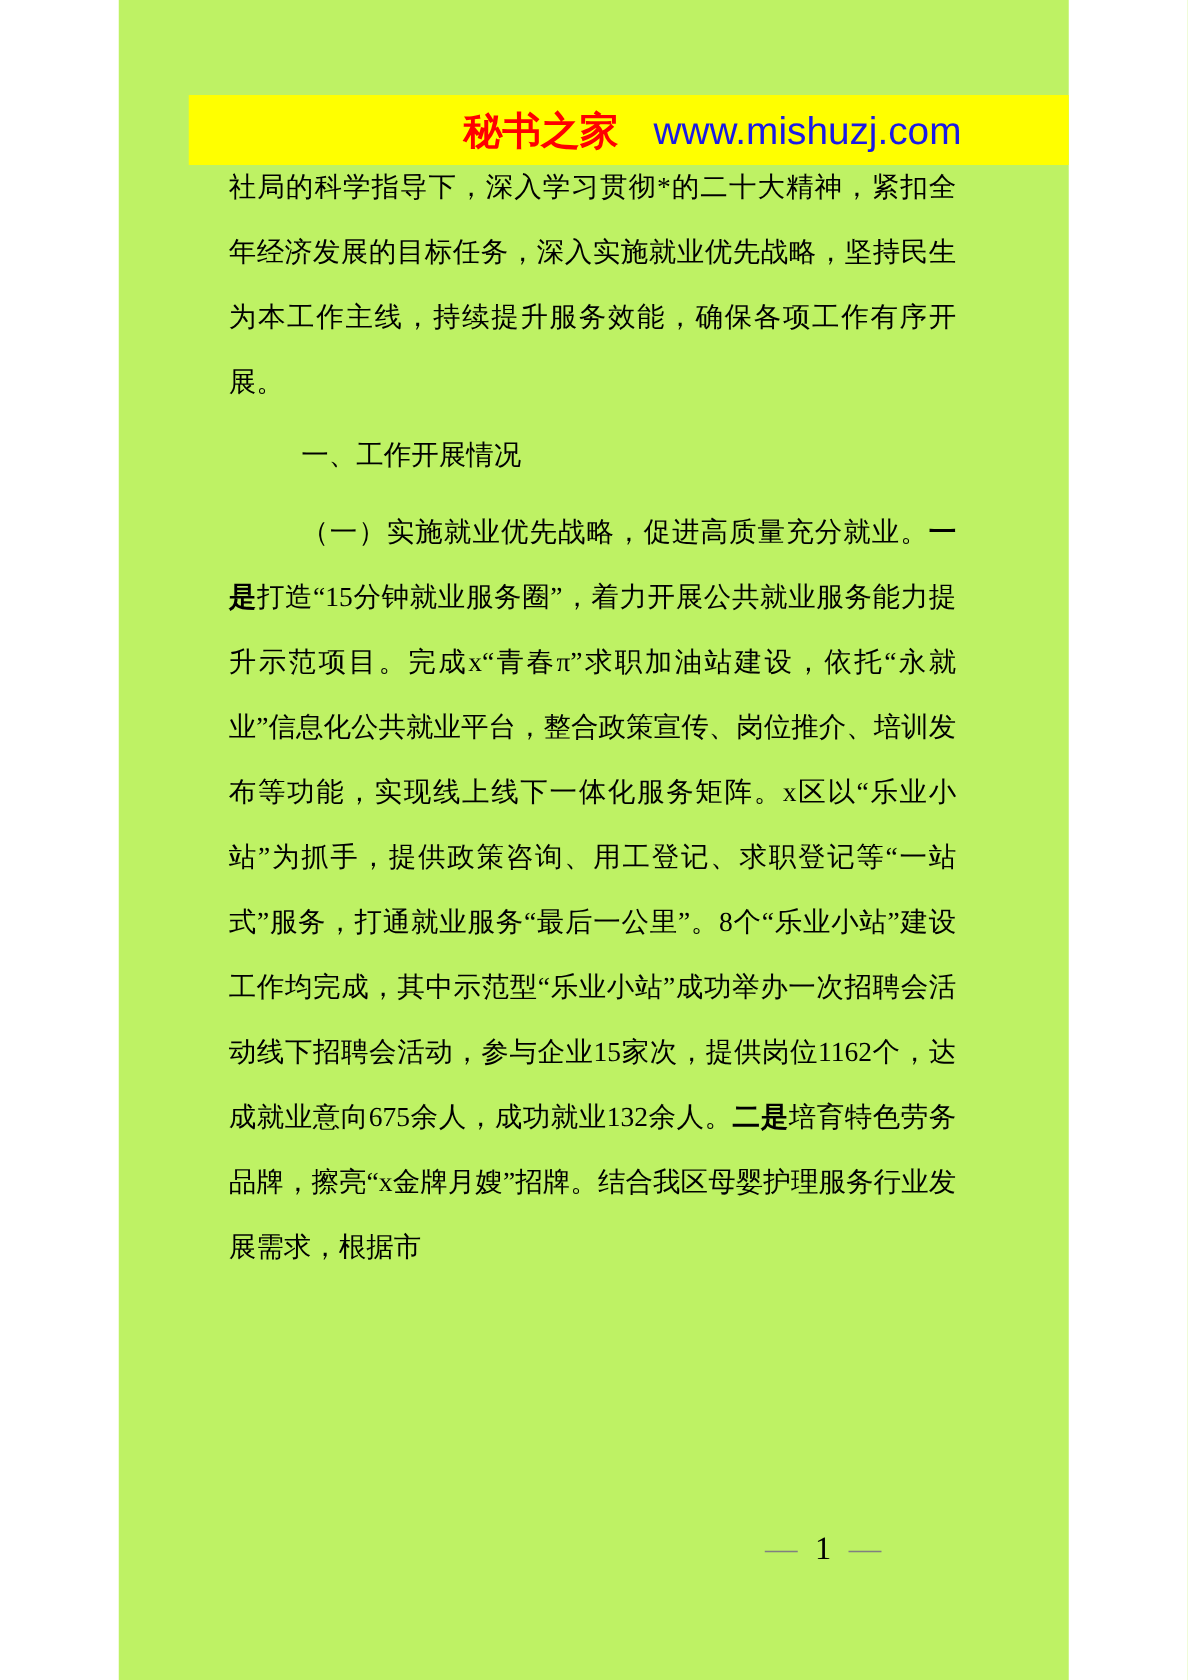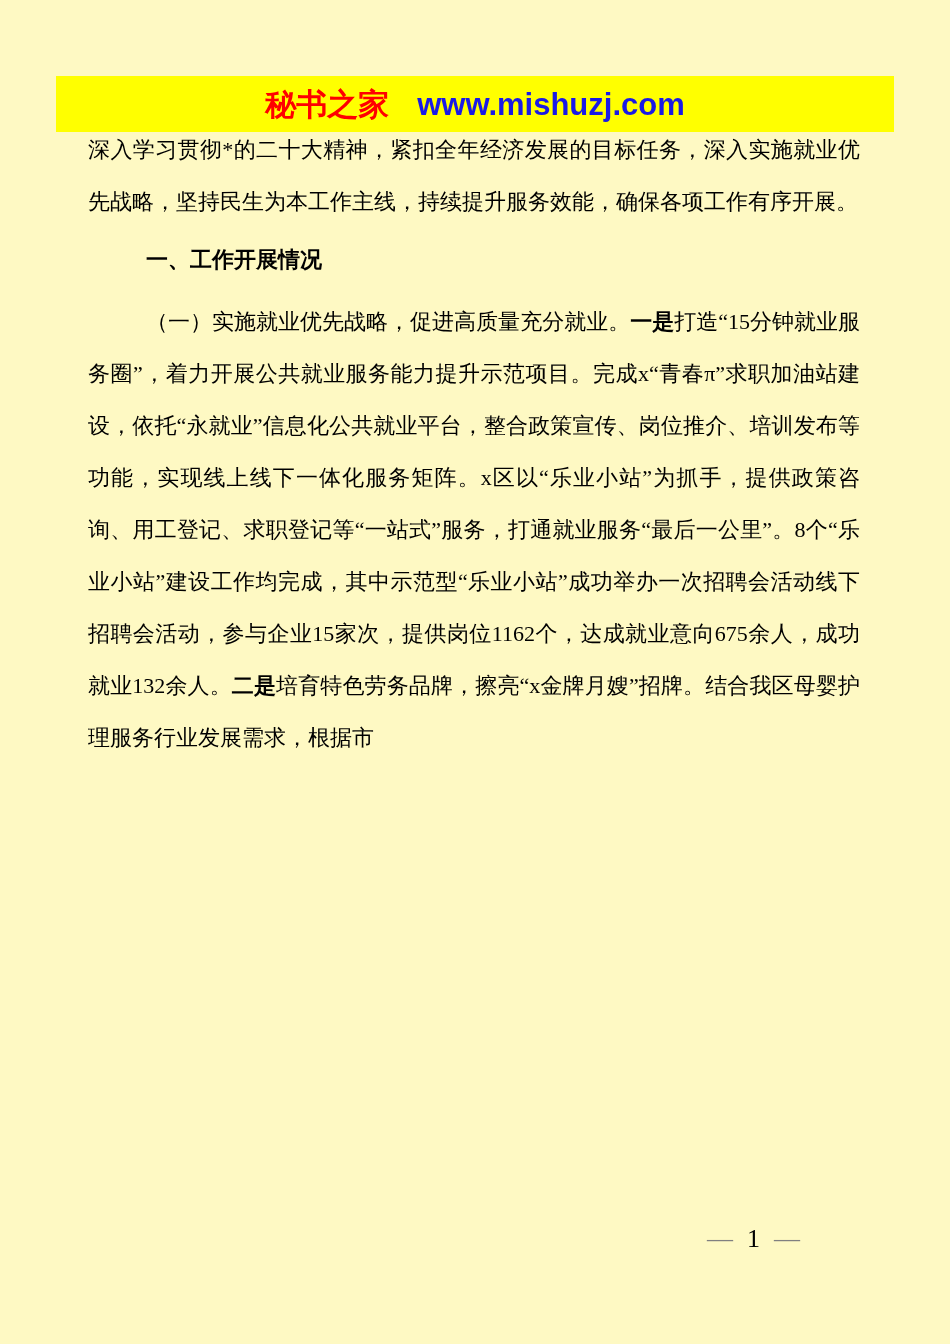--- a/index.html
+++ b/index.html
@@ -1,20 +1,20 @@
 <!DOCTYPE html>
 <html><head>
 <meta charset="utf-8">
 <style>
   html, body { margin: 0; padding: 0; background: #ffffff; }
   .page {
     position: relative;
-    width: 950px;
+    width: 760px;
     height: 1344px;
-    background: #fef9c3;
+    background: #bef264;
     color: #000000;
     font-family: "Liberation Serif", "DejaVu Serif", serif;
     overflow: hidden;
     margin: 0 auto;
   }
   
   .header-band {
     position: absolute;
     left: 56px;
     top: 76px;
@@ -24,21 +24,21 @@
     display: flex;
     align-items: center;
     justify-content: center;
     white-space: nowrap;
     font-family: "Liberation Sans", "DejaVu Sans", sans-serif;
     font-size: 31px;
     line-height: 1;
   }
   .brand { color: #ff0000; font-weight: 700; }
   .tagline { color: #000000; }
-  .url { color: #1a1ae6; margin-left: 28px; text-decoration: none; cursor: pointer; font-weight: bold; }
+  .url { color: #1a1ae6; margin-left: 28px; text-decoration: none; cursor: pointer; }
 
   
   .doc-title {
     margin: 185px 90px 0 118px;
     text-align: center;
     font-size: 40px;
     font-weight: 700;
     line-height: 48px;
     letter-spacing: 1px;
   }
@@ -49,21 +49,21 @@
     font-size: 22px;
     line-height: 52px;
     text-align: justify;
   }
   .content p { margin: 0; text-indent: 58px; }
   p.intro { margin-top: 72px; }
   p.section-heading {
     margin-top: 6px;
     margin-bottom: 10px;
     font-family: "Liberation Sans", "DejaVu Sans", sans-serif;
-    font-weight: 700;
+    font-weight: 400;
   }
   .run-bold { font-weight: 700; }
 
   
   .footer {
     position: absolute;
     bottom: 92px;
     right: 150px;
     font-size: 26px;
     line-height: 1;

